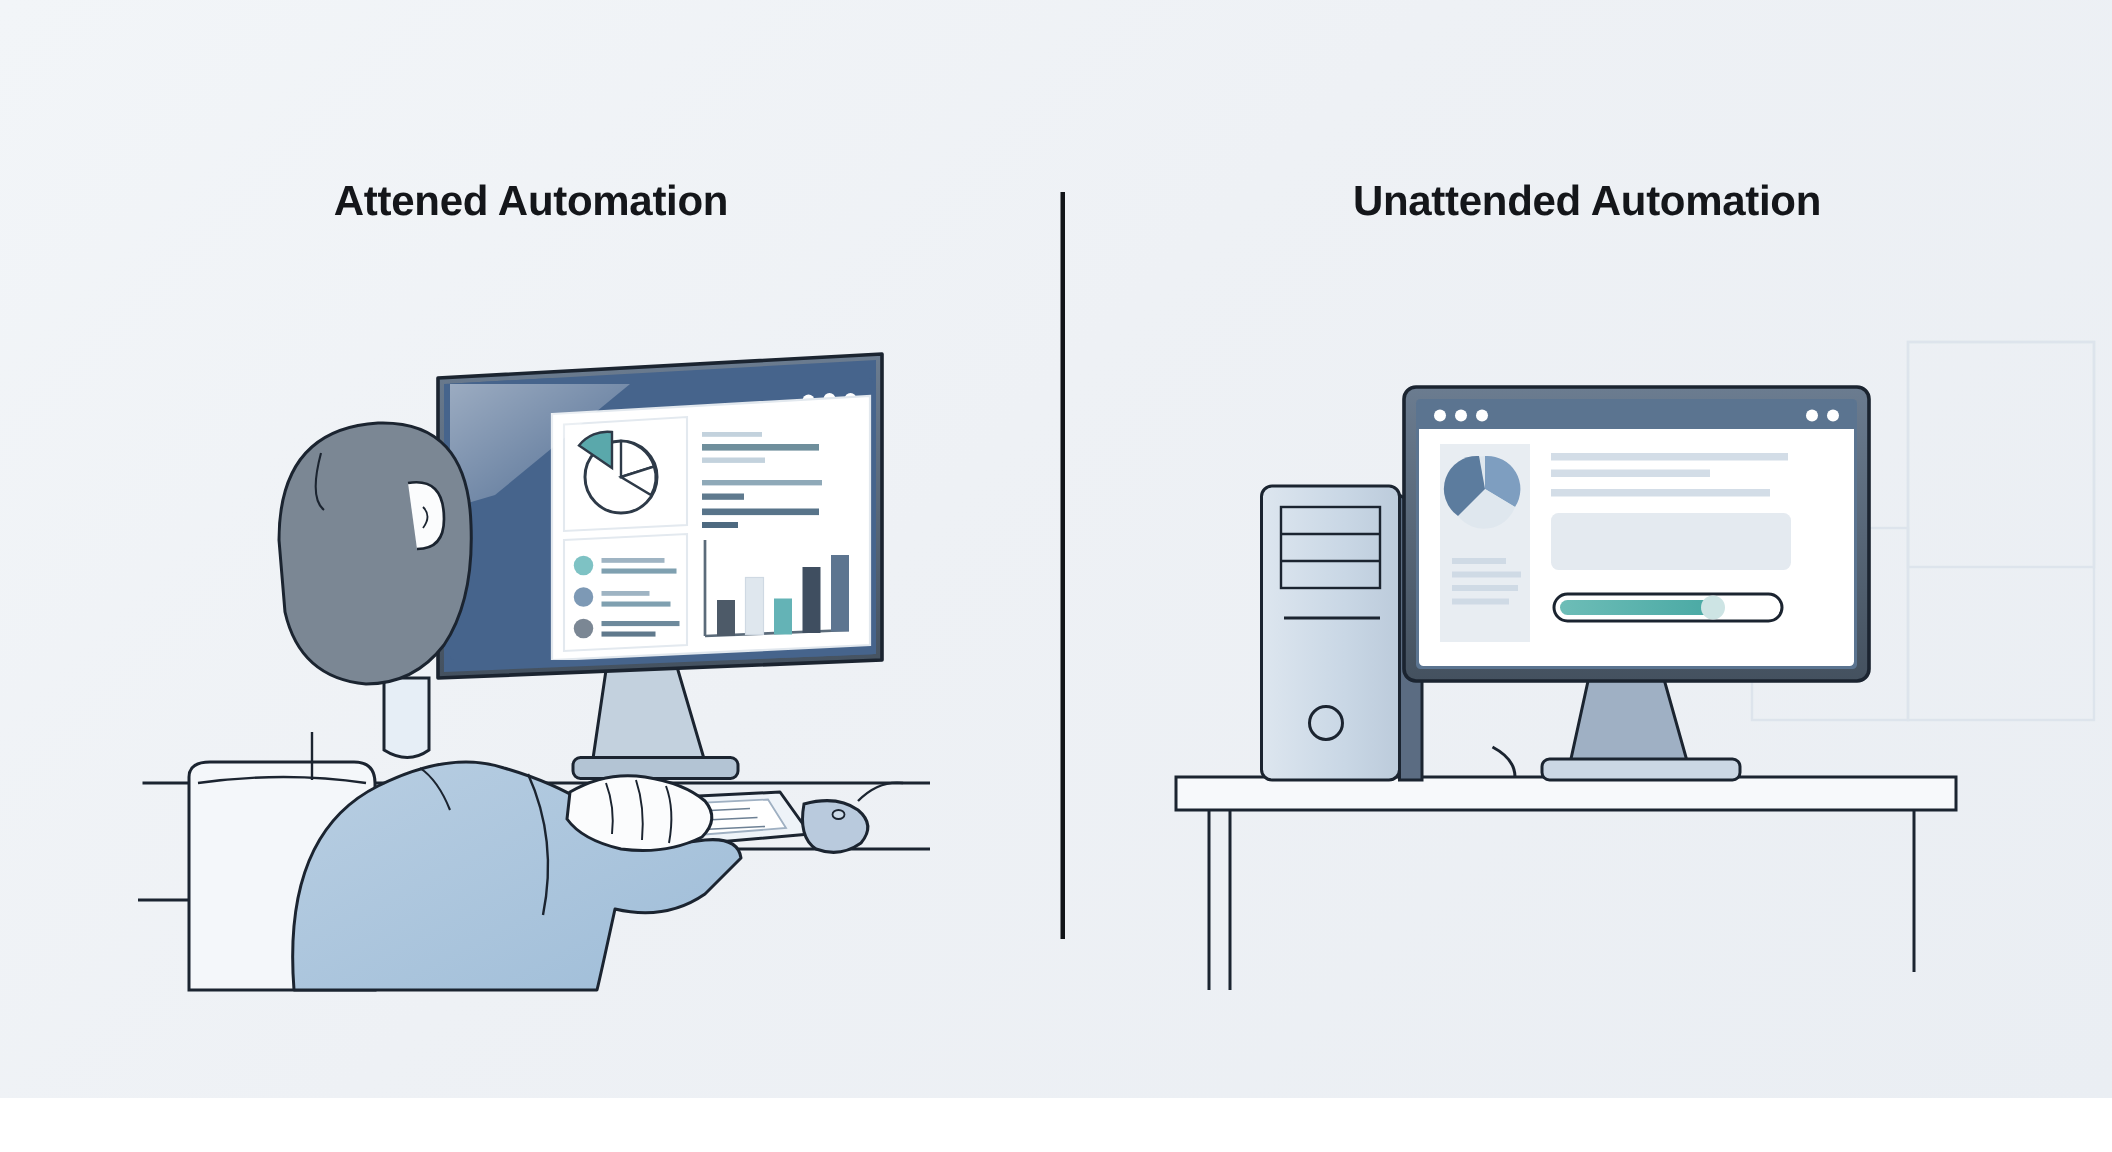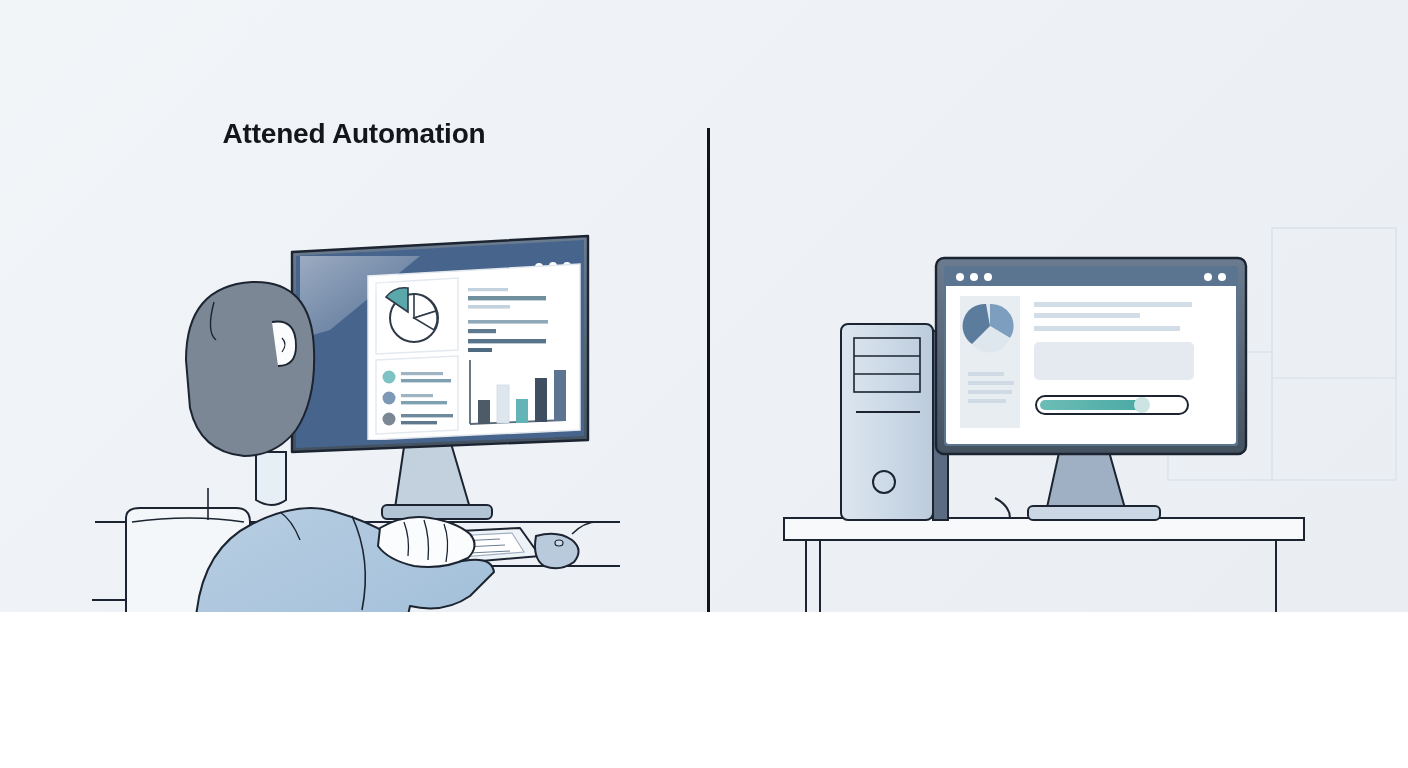--- a/index.html
+++ b/index.html
@@ -5,21 +5,21 @@
   html, body {
     margin: 0; padding: 0;
     background: #ffffff;
   }
   body {
     font-family: "Liberation Sans", sans-serif;
   }
   #canvas {
     position: relative;
     width: 1408px;
-    height: 612px;
+    height: 732px;
     overflow: hidden;
     background: linear-gradient(135deg, #f2f5f8 0%, #eef1f5 45%, #eaeef3 100%);
   }
   .panel-title {
     position: absolute;
     top: 118px;
     font-size: 28px;
     font-weight: bold;
     color: #14161a;
     letter-spacing: -0.2px;
@@ -44,20 +44,21 @@
     overflow: visible;
   }
 </style>
 </head>
 <body>
 
 <div id="canvas">
 
   <div class="panel-title" id="title-left">Attened Automation</div>
 
+  <div class="panel-title" id="title-right">Unattended Automation</div>
 
   <div id="divider"></div>
 
   <svg class="scene" viewBox="0 0 1408 768">
     <defs>
       <linearGradient id="gScreenGlow" x1="0" y1="0" x2="1" y2="1">
         <stop offset="0%" stop-color="#ffffff" stop-opacity="0.85"></stop>
         <stop offset="100%" stop-color="#ffffff" stop-opacity="0.10"></stop>
       </linearGradient>
       <linearGradient id="gTower" x1="0" y1="0" x2="1" y2="0">

